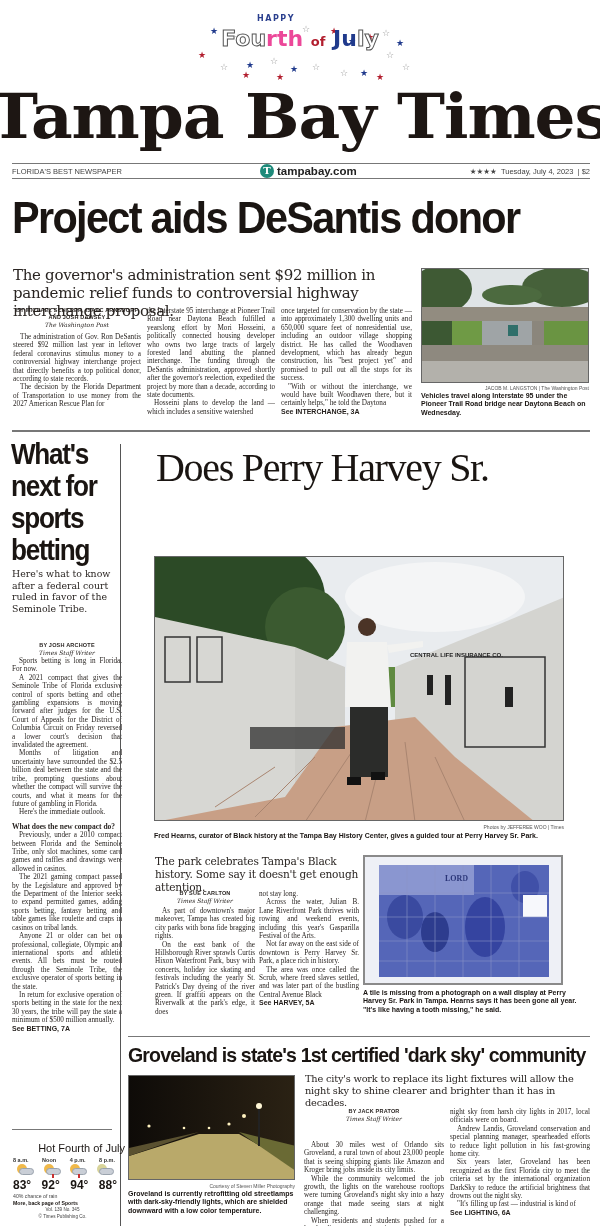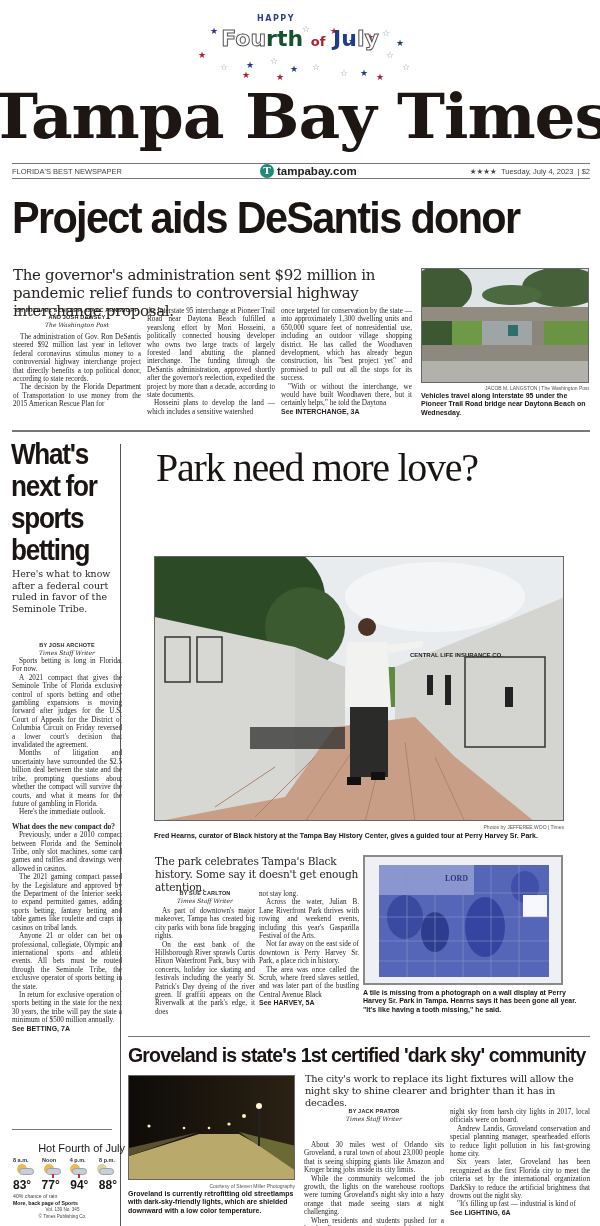--- a/index.html
+++ b/index.html
@@ -4,21 +4,21 @@
 <style>
   * { box-sizing: border-box; margin: 0; padding: 0; }
   html, body { width: 600px; height: 1226px; background: #fff; overflow: hidden; }
   body { font-family: "DejaVu Serif", serif; color: #1c1714; position: relative; }
   .abs { position: absolute; }
 
   
   .happy { left: 0; width: 552px; top: 14px; text-align: center; font-family: "DejaVu Sans", sans-serif; font-size: 8px; letter-spacing: 1.5px; color: #2a3f8e; font-weight: bold; }
   .fourth { left: 0; width: 600px; top: 26px; text-align: center; font-family: "DejaVu Sans", sans-serif; font-size: 22px; font-weight: bold; line-height: 26px; }
   .fourth .w { color: #fff; -webkit-text-stroke: 1px #555; }
-  .fourth .r { color: #14532d; }
+  .fourth .r { color: #ec4899; }
   .fourth .b { color: #203a8c; }
   .fourth .of { font-size: 13px; color: #b21e2e; }
   .stars { left: 190px; width: 220px; top: 18px; height: 60px; font-family: "DejaVu Sans", sans-serif; font-size: 9px; }
   .stars span { position: absolute; }
   .flag { left: 0; width: 600px; top: 72px; text-align: center; font-family: "DejaVu Serif", serif; font-weight: bold; font-size: 62px; letter-spacing: -1px; line-height: 90px; color: #1d1613; transform: scaleX(1.04); }
   .folio { left: 12px; width: 578px; top: 163px; height: 16px; border-top: 1.5px solid #777; border-bottom: 1.5px solid #777; font-family: "Liberation Sans", sans-serif; font-size: 7.5px; color: #444; }
   .folio .l { position: absolute; left: 0; top: 3px; }
   .folio .c { position: absolute; left: 248px; top: 0; font-size: 11.5px; font-weight: bold; color: #222; display: flex; align-items: center; gap: 3px; }
   .folio .logo { width: 14px; height: 14px; border-radius: 50%; background: #1e8a7a; color: #fff; font-family: "DejaVu Serif", serif; font-size: 10px; line-height: 14px; text-align: center; }
   .folio .r { position: absolute; right: 0; top: 3px; }
@@ -111,21 +111,21 @@
   </span>
 </div>
 
 <div class="abs lead-head">Project aids DeSantis donor</div>
 <div class="abs lead-deck">The governor's administration sent $92 million in pandemic relief funds to controversial highway interchange proposal.</div>
 
 <div class="col body" style="left:13px;top:307px;width:128px;">
   <div class="byline">BY MICHAEL SCHERER, ISAAC ARNSDORF AND JOSH DAWSEY</div>
   <div class="byline-org">The Washington Post</div>
   <p style="margin-top:4px">The administration of Gov. Ron DeSantis steered $92 million last year in leftover federal coronavirus stimulus money to a controversial highway interchange project that directly benefits a top political donor, according to state records.</p>
-  <p>The decision by the Florida Department of Transportation to use money from the 2015 American Rescue Plan for</p>
+  <p>The decision by the Florida Department of Transportation to use money from the 2027 American Rescue Plan for</p>
 </div>
 <div class="col body" style="left:147px;top:307px;width:128px;">
   <p style="text-indent:0">the Interstate 95 interchange at Pioneer Trail Road near Daytona Beach fulfilled a yearslong effort by Mori Hosseini, a politically connected housing developer who owns two large tracts of largely forested land abutting the planned interchange. The funding through the DeSantis administration, approved shortly after the governor's reelection, expedited the project by more than a decade, according to state documents.</p>
   <p>Hosseini plans to develop the land — which includes a sensitive watershed</p>
 </div>
 <div class="col body" style="left:281px;top:307px;width:131px;">
   <p style="text-indent:0">once targeted for conservation by the state — into approximately 1,300 dwelling units and 650,000 square feet of nonresidential use, including an outdoor village shopping district. He has called the Woodhaven development, which has already begun construction, his "best project yet" and promised to pull out all the stops for its success.</p>
   <p>"With or without the interchange, we would have built Woodhaven there, but it certainly helps," he told the Daytona</p>
   <p class="jump">See INTERCHANGE, 3A</p>
 </div>
@@ -196,31 +196,31 @@
       <div class="cloud"></div>
       <div class="bolt"></div>
     </div>
   <div class="wx-icon">
       <div class="sun pale"></div>
       <div class="cloud"></div>
     </div>
 </div>
 <div class="abs wx-temps">
   <span>83°</span>
-  <span>77°</span>
+  <span>92°</span>
   <span>94°</span>
   <span>88°</span>
 </div>
 <div class="abs wx-small" style="left:13px;top:1193px;">40% chance of rain</div>
 <div class="abs wx-small" style="left:13px;top:1200px;font-weight:bold;color:#1a1512;">More, back page of Sports</div>
 <div class="abs wx-small" style="left:0;width:125px;top:1207px;text-align:center;font-size:4.6px;">Vol. 139 No. 345</div>
 <div class="abs wx-small" style="left:0;width:125px;top:1214px;text-align:center;font-size:4.6px;">© Times Publishing Co.</div>
 
 <div class="abs ph-head">
-  <div>Park need more love?</div>
+  <div>Does Perry Harvey Sr.</div>
 </div>
 
 <div class="photo" style="left:154px;top:556px;width:410px;height:265px;">
   <svg width="410" height="265" viewBox="0 0 410 265">
     <rect width="410" height="265" fill="#e9ecef"></rect>
     <ellipse cx="280" cy="40" rx="90" ry="35" fill="#f4f5f6"></ellipse>
     <ellipse cx="60" cy="40" rx="110" ry="70" fill="#2c4a26"></ellipse>
     <ellipse cx="150" cy="70" rx="40" ry="40" fill="#3b5a30"></ellipse>
     <rect x="200" y="110" width="120" height="40" fill="#5f8a40"></rect>
     <polygon points="0,60 140,90 140,250 0,265" fill="#d7d7d3"></polygon>

